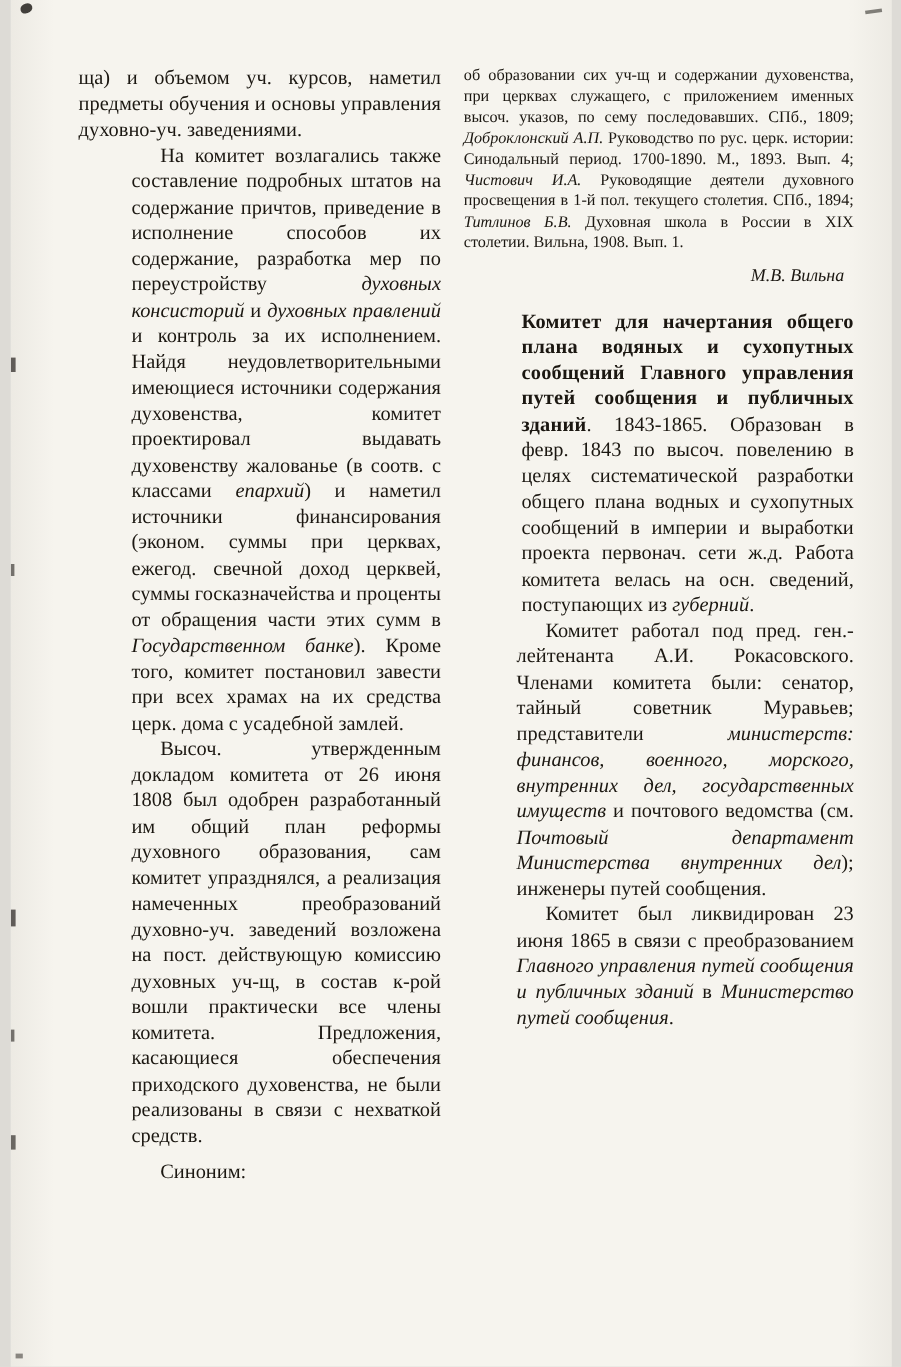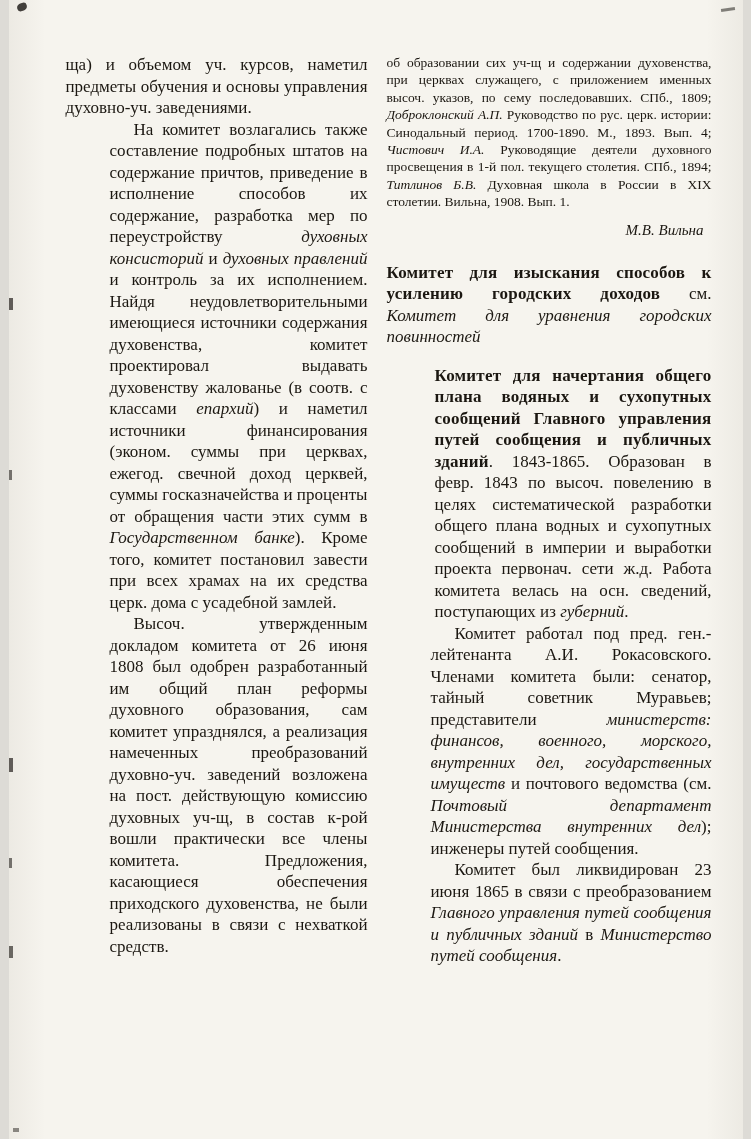--- a/index.html
+++ b/index.html
@@ -72,24 +72,24 @@
   <div class="artifact a8"></div>
   <div class="artifact a9"></div>
   <div class="artifact a10"></div>
   <div class="artifact a11"></div>
 
   <div class="columns">
     <div class="col col-left">
         <p class="para body"><span>ща) и объемом уч. курсов, наметил предметы обучения и основы управления духовно-уч. заведениями.</span></p>
         <p class="para body indent"><span>На комитет возлагались также составление подробных штатов на содержание причтов, приведение в исполнение способов их содержание, разработка мер по переустройству </span><span class="it">духовных консисторий</span><span> и </span><span class="it">духовных правлений</span><span> и контроль за их исполнением. Найдя неудовлетворительными имеющиеся источники содержания духовенства, комитет проектировал выдавать духовенству жалованье (в соотв. с классами </span><span class="it">епархий</span><span>) и наметил источники финансирования (эконом. суммы при церквах, ежегод. свечной доход церквей, суммы госказначейства и проценты от обращения части этих сумм в </span><span class="it">Государственном банке</span><span>). Кроме того, комитет постановил завести при всех храмах на их средства церк. дома с усадебной замлей.</span></p>
         <p class="para body indent"><span>Высоч. утвержденным докладом комитета от 26 июня 1808 был одобрен разработанный им общий план реформы духовного образования, сам комитет упразднялся, а реализация намеченных преобразований духовно-уч. заведений возложена на пост. действующую комиссию духовных уч-щ, в состав к-рой вошли практически все члены комитета. Предложения, касающиеся обеспечения приходского духовенства, не были реализованы в связи с нехваткой средств.</span></p>
+        <p class="para body indent gap-sm"><span>Синоним:</span></p>
       </div>
     <div class="col col-right">
         <p class="para small"><span>об образовании сих уч-щ и содержании духовенства, при церквах служащего, с приложением именных высоч. указов, по сему последовавших. СПб., 1809; </span><span class="it">Доброклонский А.П.</span><span> Руководство по рус. церк. истории: Синодальный период. 1700-1890. М., 1893. Вып. 4; </span><span class="it">Чистович И.А.</span><span> Руководящие деятели духовного просвещения в 1-й пол. текущего столетия. СПб., 1894; </span><span class="it">Титлинов Б.В.</span><span> Духовная школа в России в XIX столетии. Вильна, 1908. Вып. 1.</span></p>
         <p class="para byline gap-sm"><span class="it">М.В. Вильна</span></p>
-        <p class="para body gap-lg"><span class="bd">Комитет для изыскания способов к усилению городских доходов</span><span> см. </span><span class="it">Комитет для уравнения городских повинностей</span></p>
         <p class="para body gap-md"><span class="bd">Комитет для начертания общего плана водяных и сухопутных сообщений Главного управления путей сообщения и публичных зданий</span><span>. 1843-1865. Образован в февр. 1843 по высоч. повелению в целях систематической разработки общего плана водных и сухопутных сообщений в империи и выработки проекта первонач. сети ж.д. Работа комитета велась на осн. сведений, поступающих из </span><span class="it">губерний</span><span>.</span></p>
         <p class="para body indent"><span>Комитет работал под пред. ген.-лейтенанта А.И. Рокасовского. Членами комитета были: сенатор, тайный советник Муравьев; представители </span><span class="it">министерств: финансов, военного, морского, внутренних дел, государственных имуществ</span><span> и почтового ведомства (см. </span><span class="it">Почтовый департамент Министерства внутренних дел</span><span>); инженеры путей сообщения.</span></p>
         <p class="para body indent"><span>Комитет был ликвидирован 23 июня 1865 в связи с преобразованием </span><span class="it">Главного управления путей сообщения и публичных зданий</span><span> в </span><span class="it">Министерство путей сообщения</span><span>.</span></p>
       </div>
   </div>
 
 </div>
 
 </body></html>

